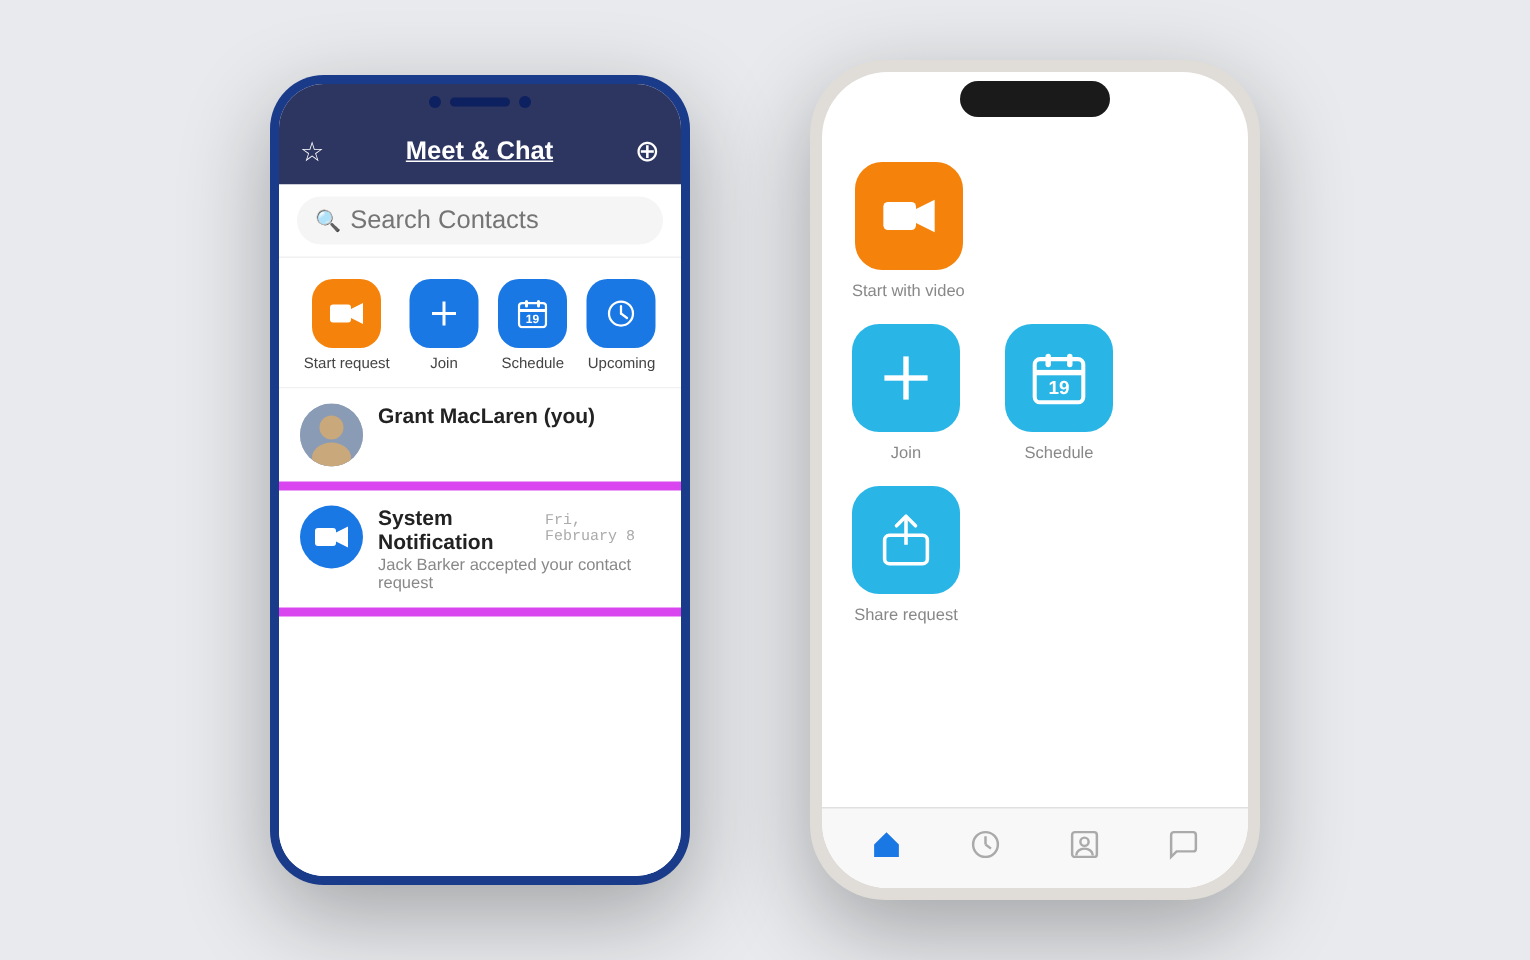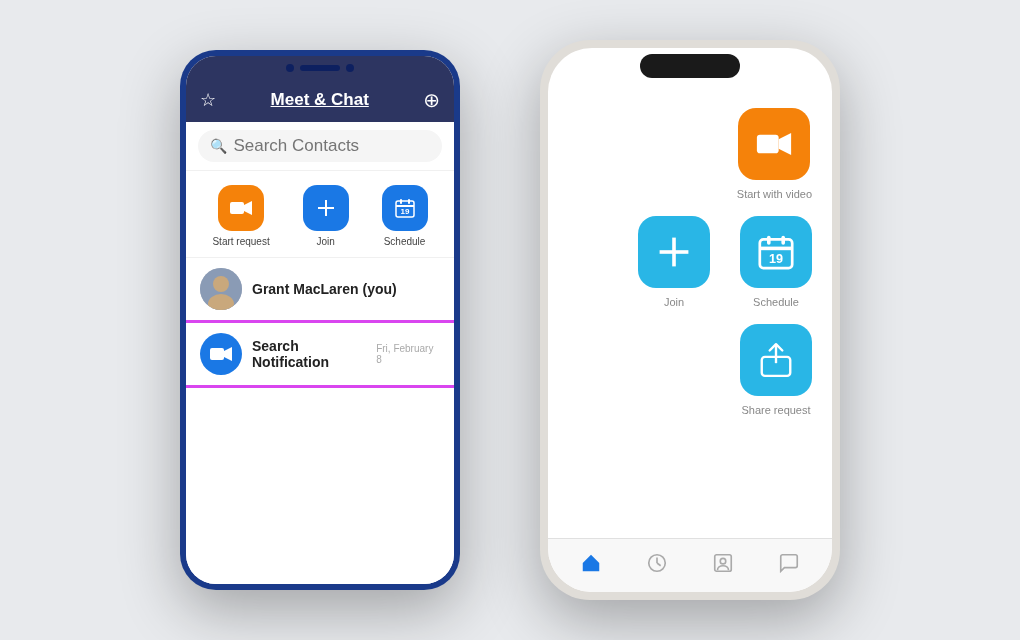--- a/index.html
+++ b/index.html
@@ -149,24 +149,23 @@
     }
 
     .contacts-list {
       flex: 1;
       background: #fff;
       overflow: hidden;
     }
 
     .contact-item {
       display: flex;
-      align-items: center;
       padding: 10px 14px;
       gap: 10px;
-      border-bottom: 3px solid #d946ef;
+      border-bottom: 6px solid #d946ef;
     }
 
     .contact-avatar {
       width: 42px; height: 42px;
       border-radius: 50%;
       background: #ccc;
       overflow: hidden;
       flex-shrink: 0;
       display: flex;
       align-items: center;
@@ -193,20 +192,21 @@
       color: #222;
     }
     .contact-sub {
       font-size: 11px;
       color: #888;
       margin-top: 2px;
     }
     .contact-date {
       font-size: 10px;
       color: #aaa;
+      font-family: Liberation Mono, monospace;
     }
 
     
     .phone-iphone {
       width: 300px;
       height: 560px;
       background: #e0ddd8;
       border-radius: 50px;
       padding: 8px;
       box-shadow: 0 20px 60px rgba(0,0,0,0.3);
@@ -240,21 +240,21 @@
       display: flex;
       flex-direction: column;
       align-items: center;
       padding: 60px 20px 10px;
       gap: 0;
     }
 
     .iphone-actions-grid {
       display: flex;
       flex-direction: column;
-      align-items: flex-end;
+      align-items: flex-start;
       gap: 16px;
       width: 100%;
     }
 
     .iphone-row {
       display: flex;
       justify-content: center;
       gap: 30px;
     }
 
@@ -366,20 +366,30 @@
               <rect x="1" y="3" width="18" height="16" rx="2" fill="none" stroke="white" stroke-width="1.5"></rect>
               <rect x="1" y="7" width="18" height="2" fill="white"></rect>
               <rect x="5" y="1" width="2" height="5" rx="1"></rect>
               <rect x="13" y="1" width="2" height="5" rx="1"></rect>
               <text x="10" y="16" text-anchor="middle" font-size="8" fill="white" font-weight="bold">19</text>
             </svg>
           </div>
           <span class="action-btn-label">Schedule</span>
         </div>
 
+        <div class="action-btn-item">
+          <div class="action-btn-circle btn-blue">
+            <svg width="20" height="20" viewBox="0 0 20 20" fill="white">
+              <circle cx="10" cy="10" r="8" fill="none" stroke="white" stroke-width="1.5"></circle>
+              <line x1="10" y1="5" x2="10" y2="10" stroke="white" stroke-width="1.5" stroke-linecap="round"></line>
+              <line x1="10" y1="10" x2="14" y2="13" stroke="white" stroke-width="1.5" stroke-linecap="round"></line>
+            </svg>
+          </div>
+          <span class="action-btn-label">Upcoming</span>
+        </div>
       </div>
 
       <div class="contacts-list">
 
         <div class="contact-item">
           <div class="contact-avatar" style="background:#b0b8c8; position:relative;">
             <svg width="42" height="42" viewBox="0 0 42 42">
               <rect width="42" height="42" fill="#8a9bb5"></rect>
               <circle cx="21" cy="16" r="8" fill="#c9a87c"></circle>
               <ellipse cx="21" cy="36" rx="13" ry="10" fill="#c9a87c"></ellipse>
@@ -392,23 +402,24 @@
 
         <div class="contact-item">
           <div class="avatar-blue-icon">
             <svg width="22" height="18" viewBox="0 0 22 18" fill="white">
               <rect x="0" y="3" width="14" height="12" rx="2"></rect>
               <polygon points="14,6 22,2 22,16 14,12"></polygon>
             </svg>
           </div>
           <div class="contact-info">
             <div style="display:flex; justify-content:space-between; align-items:center;">
-              <div class="contact-name">Search Notification</div>
+              <div class="contact-name">System Notification</div>
               <div class="contact-date">Fri, February 8</div>
             </div>
+            <div class="contact-sub">Jack Barker accepted your contact request</div>
           </div>
         </div>
       </div>
     </div>
   </div>
 
   <div class="phone-iphone">
     <div class="iphone-notch"></div>
     <div class="phone-iphone-inner">
       <div class="iphone-content">

